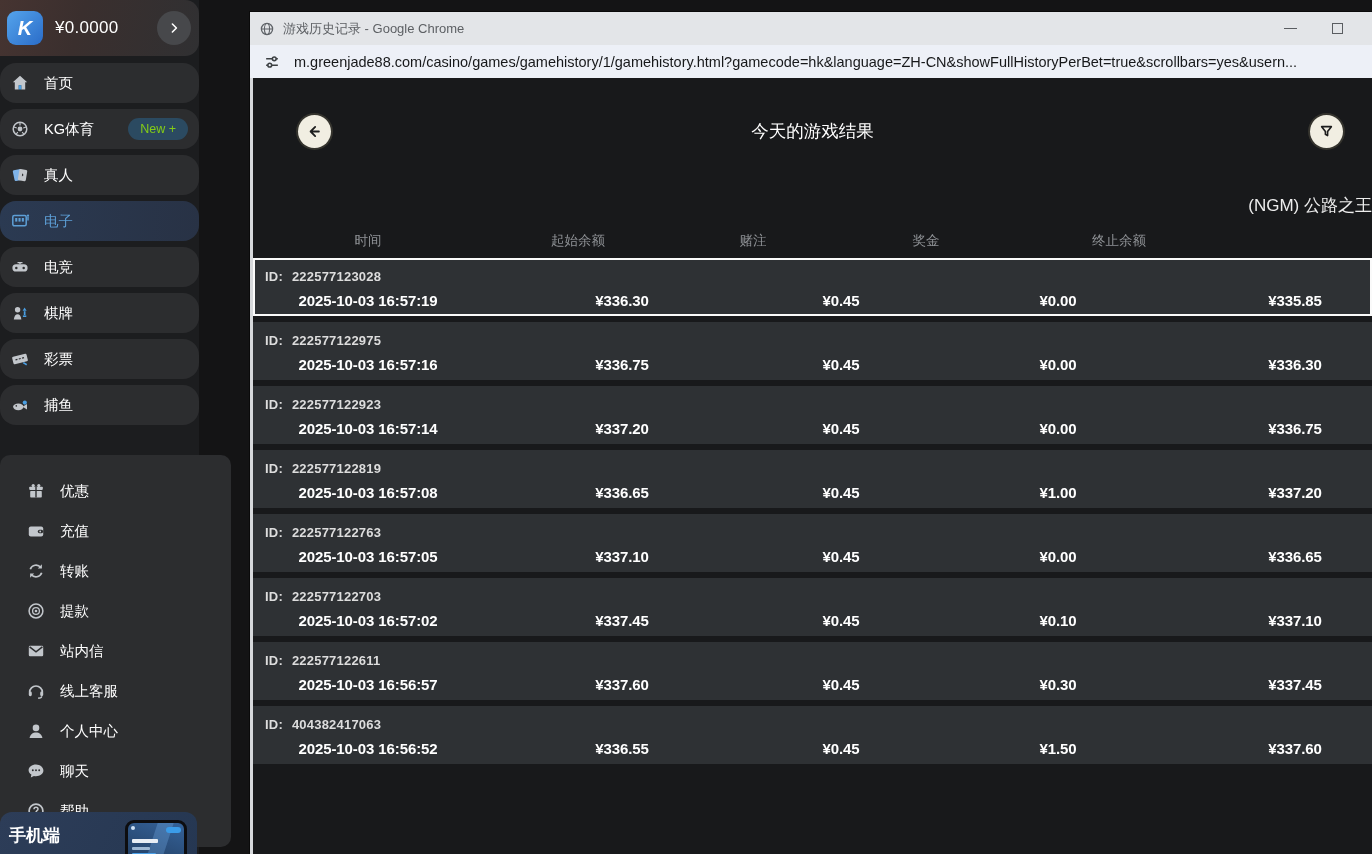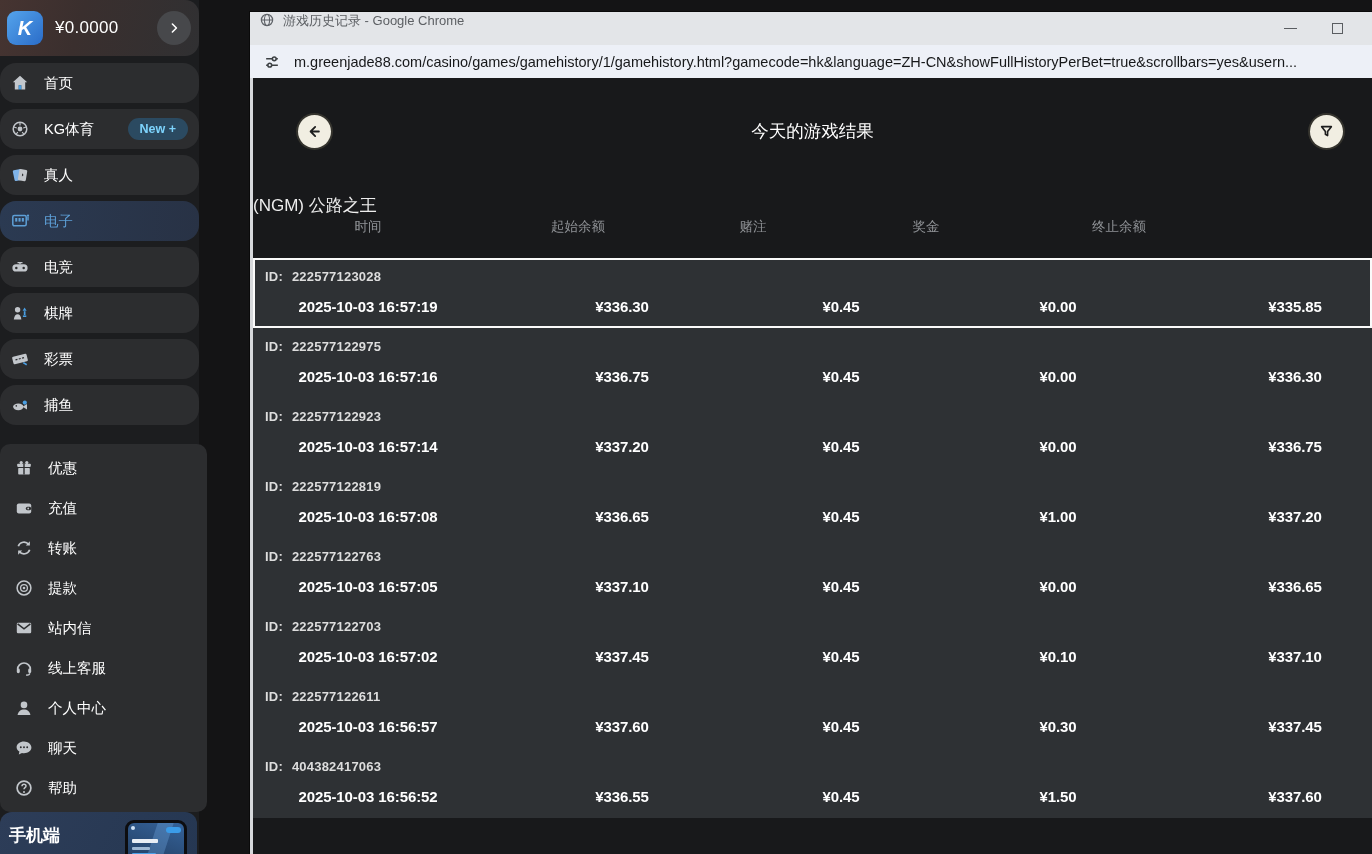--- a/index.html
+++ b/index.html
@@ -33,74 +33,74 @@
     height:40px;box-sizing:border-box;display:flex;align-items:center;
     padding-left:9px;color:#fff;cursor:pointer;
   }
   #menu-top .menu-item{background:#2c2d2f;border-radius:16px;margin-bottom:6px}
   #menu-top .menu-item.active{background:linear-gradient(95deg,#2b3a52,#283245);color:#5d9fd6}
   .menu-item.active .mi-icon{color:#5d9fd6}
   .mi-icon{width:22px;height:20px;color:#c2c6cb;flex:none;display:flex;align-items:center;justify-content:center}
   .mi-icon svg{width:20px;height:20px;fill:currentColor}
   .mi-label{margin-left:13px;font-size:14.5px}
   .mi-badge{
-    margin-left:auto;margin-right:11px;background:#2b4a61;color:#7dd3fc;
-    font-size:12.5px;font-weight:700;padding:4px 12px;border-radius:13px;
-  }
-  #menu-bottom{top:444px;background:#2c2d2f;border-radius:10px;padding:4px}
+    margin-left:auto;margin-right:11px;background:#2b4a61;color:#84cc16;
+    font-size:12.5px;font-weight:400;padding:4px 12px;border-radius:13px;
+  }
+  #menu-bottom{top:455px;background:#2c2d2f;border-radius:10px;padding:16px}
   .promo{
     position:absolute;left:0;top:812px;width:197px;height:130px;border-radius:12px;
     background:linear-gradient(115deg,#2d3d58,#243651);overflow:hidden;
   }
   .promo-title{position:absolute;left:9px;top:12px;color:#fff;font-size:17px;font-weight:700}
   .promo-sub{position:absolute;left:9px;top:40px;color:#c9d1dc;font-size:13px}
   .promo-phone{
     position:absolute;right:10px;top:8px;width:56px;height:110px;border-radius:9px;
     border:3px solid #0d0d0f;overflow:hidden;
     background:linear-gradient(200deg,#35639a 0%,#1e3554 55%,#16263c 100%);
   }
   .pp-band{position:absolute;left:18px;top:-4px;width:16px;height:80px;background:rgba(120,180,240,.30);transform:skewX(-18deg)}
   .pp-btn{position:absolute;right:3px;top:4px;width:15px;height:6px;border-radius:3px;background:#3b9ce8}
   .pp-line1{position:absolute;left:4px;top:16px;width:26px;height:4px;background:#e8eef5;border-radius:1px}
   .pp-line2{position:absolute;left:4px;top:24px;width:18px;height:3px;background:#9db8d4;border-radius:1px}
   .pp-line3{position:absolute;left:4px;top:30px;width:24px;height:3px;background:#4aa0e8;border-radius:1px}
   .pp-dot{position:absolute;left:3px;top:3px;width:4px;height:4px;border-radius:50%;background:#cfe2f4}
 
   
   .window{position:absolute;left:250px;top:12px;width:1122px;height:842px;background:#18191b;z-index:3;box-shadow:0 0 0 1px #0a0a0a}
-  .titlebar{position:relative;height:33px;background:#e3e5e8;display:flex;padding-left:9px}
+  .titlebar{position:relative;height:33px;background:#e3e5e8;display:flex;align-items:center;padding-left:9px}
   .titlebar-title{color:#5d6064;font-size:13px;margin-left:8px;white-space:nowrap}
   .win-btn{position:absolute;top:0;width:46px;height:33px;background:transparent;border:none;padding:0;cursor:pointer;display:flex;align-items:center;justify-content:center}
   .win-min{right:59px}.win-max{right:12px}
   .glyph-min{width:13px;border-top:1.6px solid #5a5d61}
   .glyph-max{width:11px;height:11px;border:1.4px solid #5a5d61;box-sizing:border-box}
   .urlbar{height:33px;background:#edf0f7;display:flex;align-items:center;padding-left:13px;overflow:hidden}
   .url-text{margin-left:13px;font-size:14.5px;color:#17181a;white-space:nowrap;overflow:hidden}
   .win-frame-left{position:absolute;left:0;top:66px;bottom:0;width:3px;background:#d6d8db}
   .content{position:absolute;left:3px;right:0;top:66px;bottom:0;background:#18191b;overflow:hidden}
 
   
   .page-header{position:absolute;top:37px;left:0;right:0;height:33px}
   .circle-btn{
     position:absolute;top:0;width:33px;height:33px;border-radius:50%;border:none;padding:0;cursor:pointer;
     background:#f1eee2;box-shadow:0 0 0 2px #35342e;color:#1d1d1d;
     display:flex;align-items:center;justify-content:center;
   }
   .back-btn{left:45px}
   .filter-btn{right:29px}
   .page-title{position:absolute;left:100px;right:100px;text-align:center;line-height:33px;color:#fff;font-size:17.5px}
-  .game-name{position:absolute;top:116px;left:0;right:0;text-align:left;color:#ededed;font-size:17px}
+  .game-name{position:absolute;top:116px;left:0;right:0;text-align:right;color:#ededed;font-size:17px}
   .thead{
-    position:absolute;top:140px;left:0;display:grid;
+    position:absolute;top:154px;left:0;display:grid;
     grid-template-columns:230px 190px 160px 186px 200px 153px;
     color:#8f9296;font-size:13.5px;
   }
   .thead div{text-align:center}
   .rows{position:absolute;top:180px;left:0;right:0}
-  .grow{height:70px;background:#2e3134;position:relative}
+  .grow{height:58px;margin-bottom:6px;background:#2e3134;position:relative}
   .grow.hl{outline:2px solid #fafafa;outline-offset:-2px}
   .row-id{position:absolute;top:11px;left:12px;color:#dddddd;font-size:13px;font-weight:700;letter-spacing:.2px}
   .id-val{margin-left:9px;font-weight:700}
   .row-cells{
     position:absolute;left:0;right:0;top:26px;bottom:0;display:grid;align-items:center;
     grid-template-columns:230px 190px 160px 186px 200px 1fr;
     gap:44px;
   }
   .cell{text-align:center;color:#fff;font-size:15px;font-weight:700;letter-spacing:-.1px}
   .c-btn{display:flex;justify-content:center}

